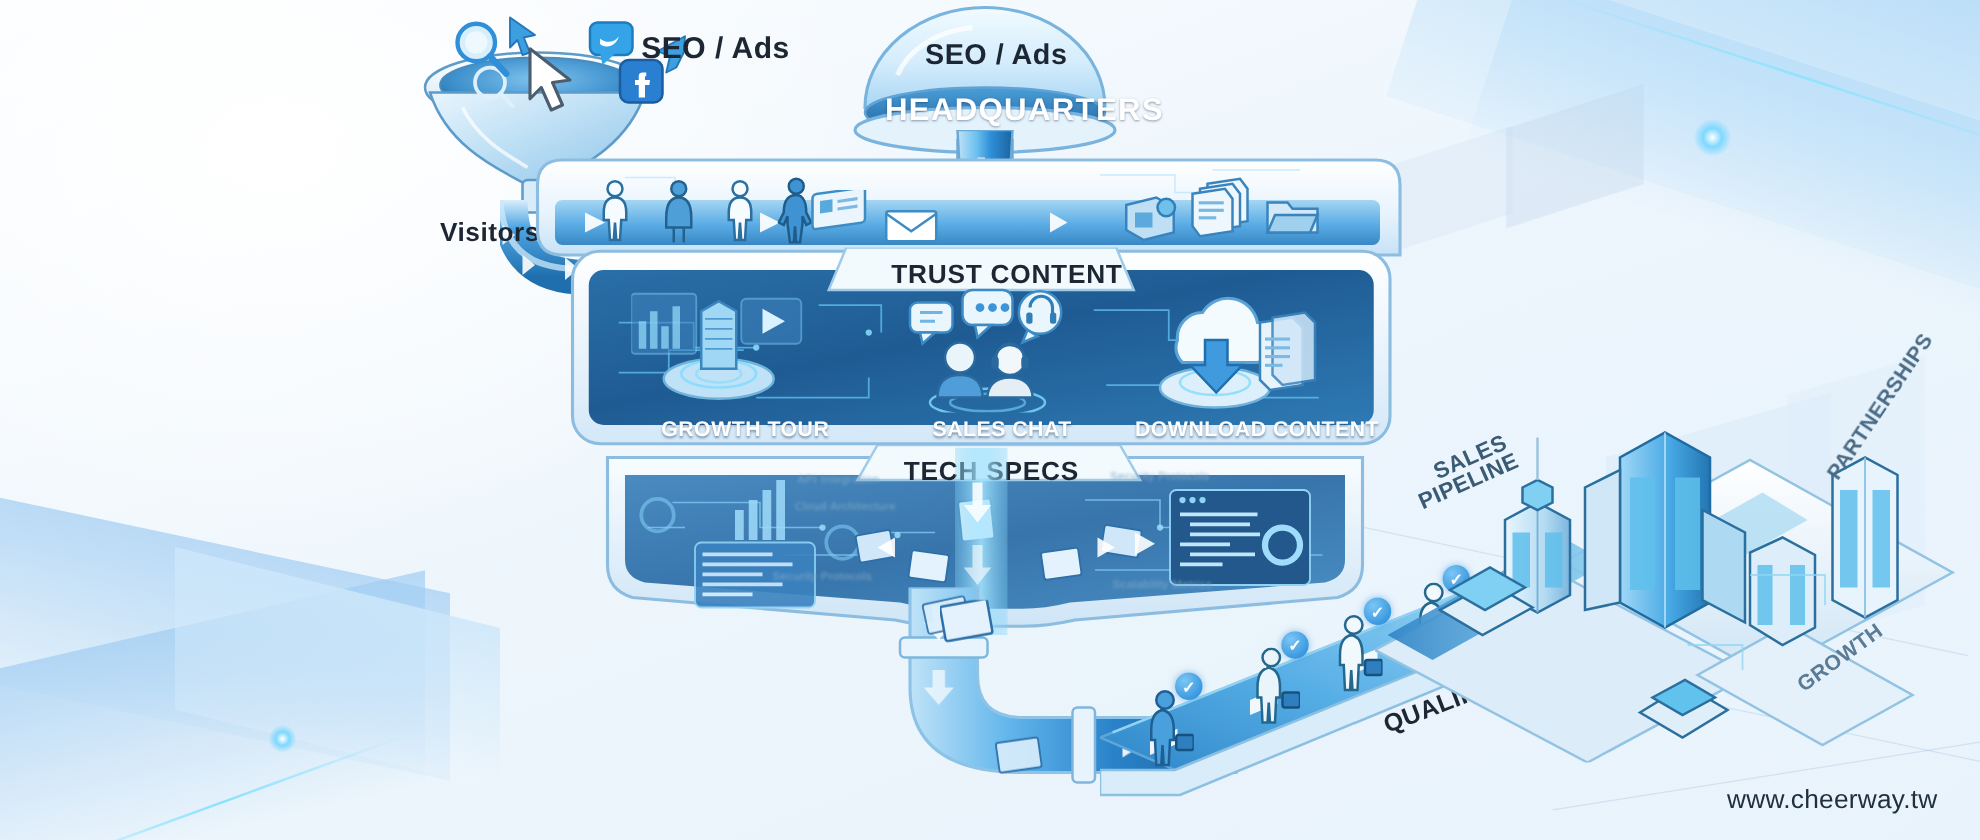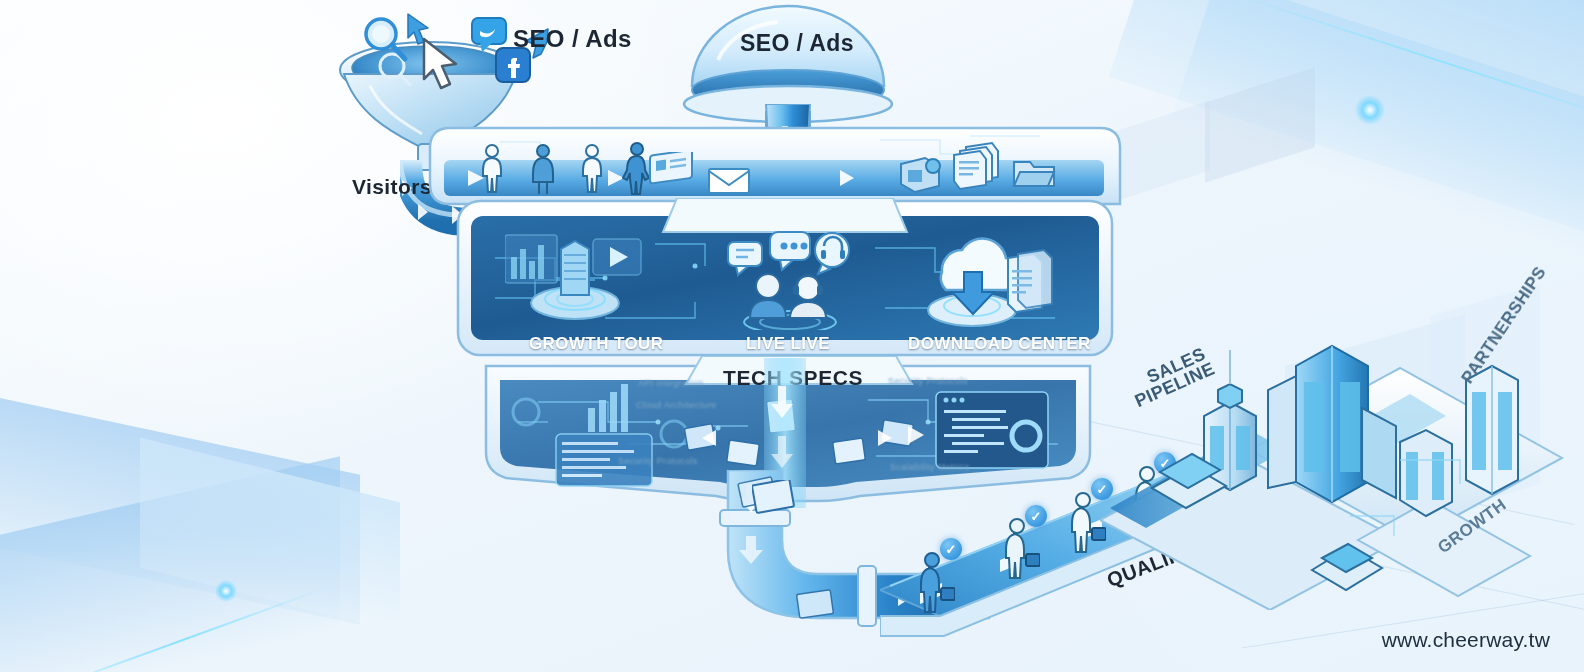--- a/index.html
+++ b/index.html
@@ -187,20 +187,21 @@
         </linearGradient>
       </defs>
       <path d="M24 86 A 96 80 0 0 1 216 86 Z" fill="url(#domeG)" stroke="#79b4de" stroke-width="2.5"></path>
       <path d="M50 60 A 72 56 0 0 1 110 22" stroke="#ffffff" stroke-width="4" fill="none" opacity=".75"></path>
       <ellipse cx="120" cy="90" rx="96" ry="20" fill="url(#domeBase)" stroke="#5fa3d6" stroke-width="2"></ellipse>
       <ellipse cx="120" cy="104" rx="104" ry="18" fill="#e4f2fc" stroke="#79b4de" stroke-width="2.5"></ellipse>
       <rect x="98" y="112" width="44" height="28" fill="#cfe9fb" stroke="#6faad9" stroke-width="2"></rect>
     </svg>
   </div>
   <span class="lbl lbl-dark" style="left:740px;top:30px;font-size:23px;">SEO / Ads</span>
+  <span class="lbl lbl-white" style="left:708px;top:74px;font-size:25px;letter-spacing:1px;">HEADQUARTERS</span>
 
   <div class="panel" style="left:748px;top:104px;width:80px;height:110px;">
     <svg width="80" height="110" viewBox="0 0 80 110">
       <defs>
         <linearGradient id="spoutG" x1="0" y1="0" x2="1" y2="0">
           <stop offset="0%" stop-color="#bfe2f8"></stop>
             <stop offset="35%" stop-color="#6cc0ef"></stop>
           <stop offset="60%" stop-color="#2f8fd8"></stop>
             <stop offset="100%" stop-color="#1b639f"></stop>
         </linearGradient>
@@ -352,20 +353,21 @@
       <g fill="#8ddcff" opacity=".85">
         <circle cx="150" cy="80" r="2.5"></circle>
           <circle cx="240" cy="68" r="2.5"></circle>
         <circle cx="530" cy="74" r="2.5"></circle>
           <circle cx="560" cy="90" r="2.5"></circle>
       </g>
 
       <path d="M222 0 L438 0 L452 34 L208 34 Z" fill="#f3fafe" stroke="#9dcbe8" stroke-width="2"></path>
     </svg>
   </div>
+  <span class="lbl lbl-dark" style="left:713px;top:208px;font-size:21px;letter-spacing:.6px;">TRUST CONTENT</span>
 
   <div class="panel" style="left:505px;top:225px;">
     <svg width="140" height="100" viewBox="0 0 140 100">
       <rect x="0" y="10" width="52" height="48" rx="3" fill="#3e82bc" opacity=".55" stroke="#79c6ef" stroke-width="1.5"></rect>
       <g fill="#8fd8f8" opacity=".75">
           <rect x="6" y="32" width="6" height="22"></rect>
           <rect x="15" y="24" width="6" height="30"></rect>
           <rect x="24" y="36" width="6" height="18"></rect>
           <rect x="33" y="20" width="6" height="34"></rect>
         </g>
@@ -435,22 +437,22 @@
             <rect x="4" y="16" width="20" height="2.5"></rect>
             <rect x="4" y="23" width="20" height="2.5"></rect>
             <rect x="4" y="30" width="20" height="2.5"></rect>
             <rect x="4" y="37" width="14" height="2.5"></rect>
           </g>
       </g>
     </svg>
   </div>
 
   <span class="lbl lbl-white" style="left:529px;top:334px;font-size:17px;">GROWTH TOUR</span>
-  <span class="lbl lbl-white" style="left:746px;top:334px;font-size:17px;">LIVE LIVE</span>
-  <span class="lbl lbl-white" style="left:908px;top:334px;font-size:17px;">DOWNLOAD CENTER</span>
+  <span class="lbl lbl-white" style="left:746px;top:334px;font-size:17px;">SALES CHAT</span>
+  <span class="lbl lbl-white" style="left:908px;top:334px;font-size:17px;">DOWNLOAD CONTENT</span>
 
   <div class="panel" style="left:478px;top:356px;width:620px;height:150px;">
     <svg width="620" height="150" viewBox="0 0 620 150">
       <defs>
         <linearGradient id="techOuter" x1="0" y1="0" x2="0" y2="1">
           <stop offset="0%" stop-color="#f8fcff"></stop>
             <stop offset="100%" stop-color="#cfe5f6"></stop>
         </linearGradient>
         <linearGradient id="techInner" x1="0" y1="0" x2="1" y2="1">
           <stop offset="0%" stop-color="#3d82bb"></stop>

